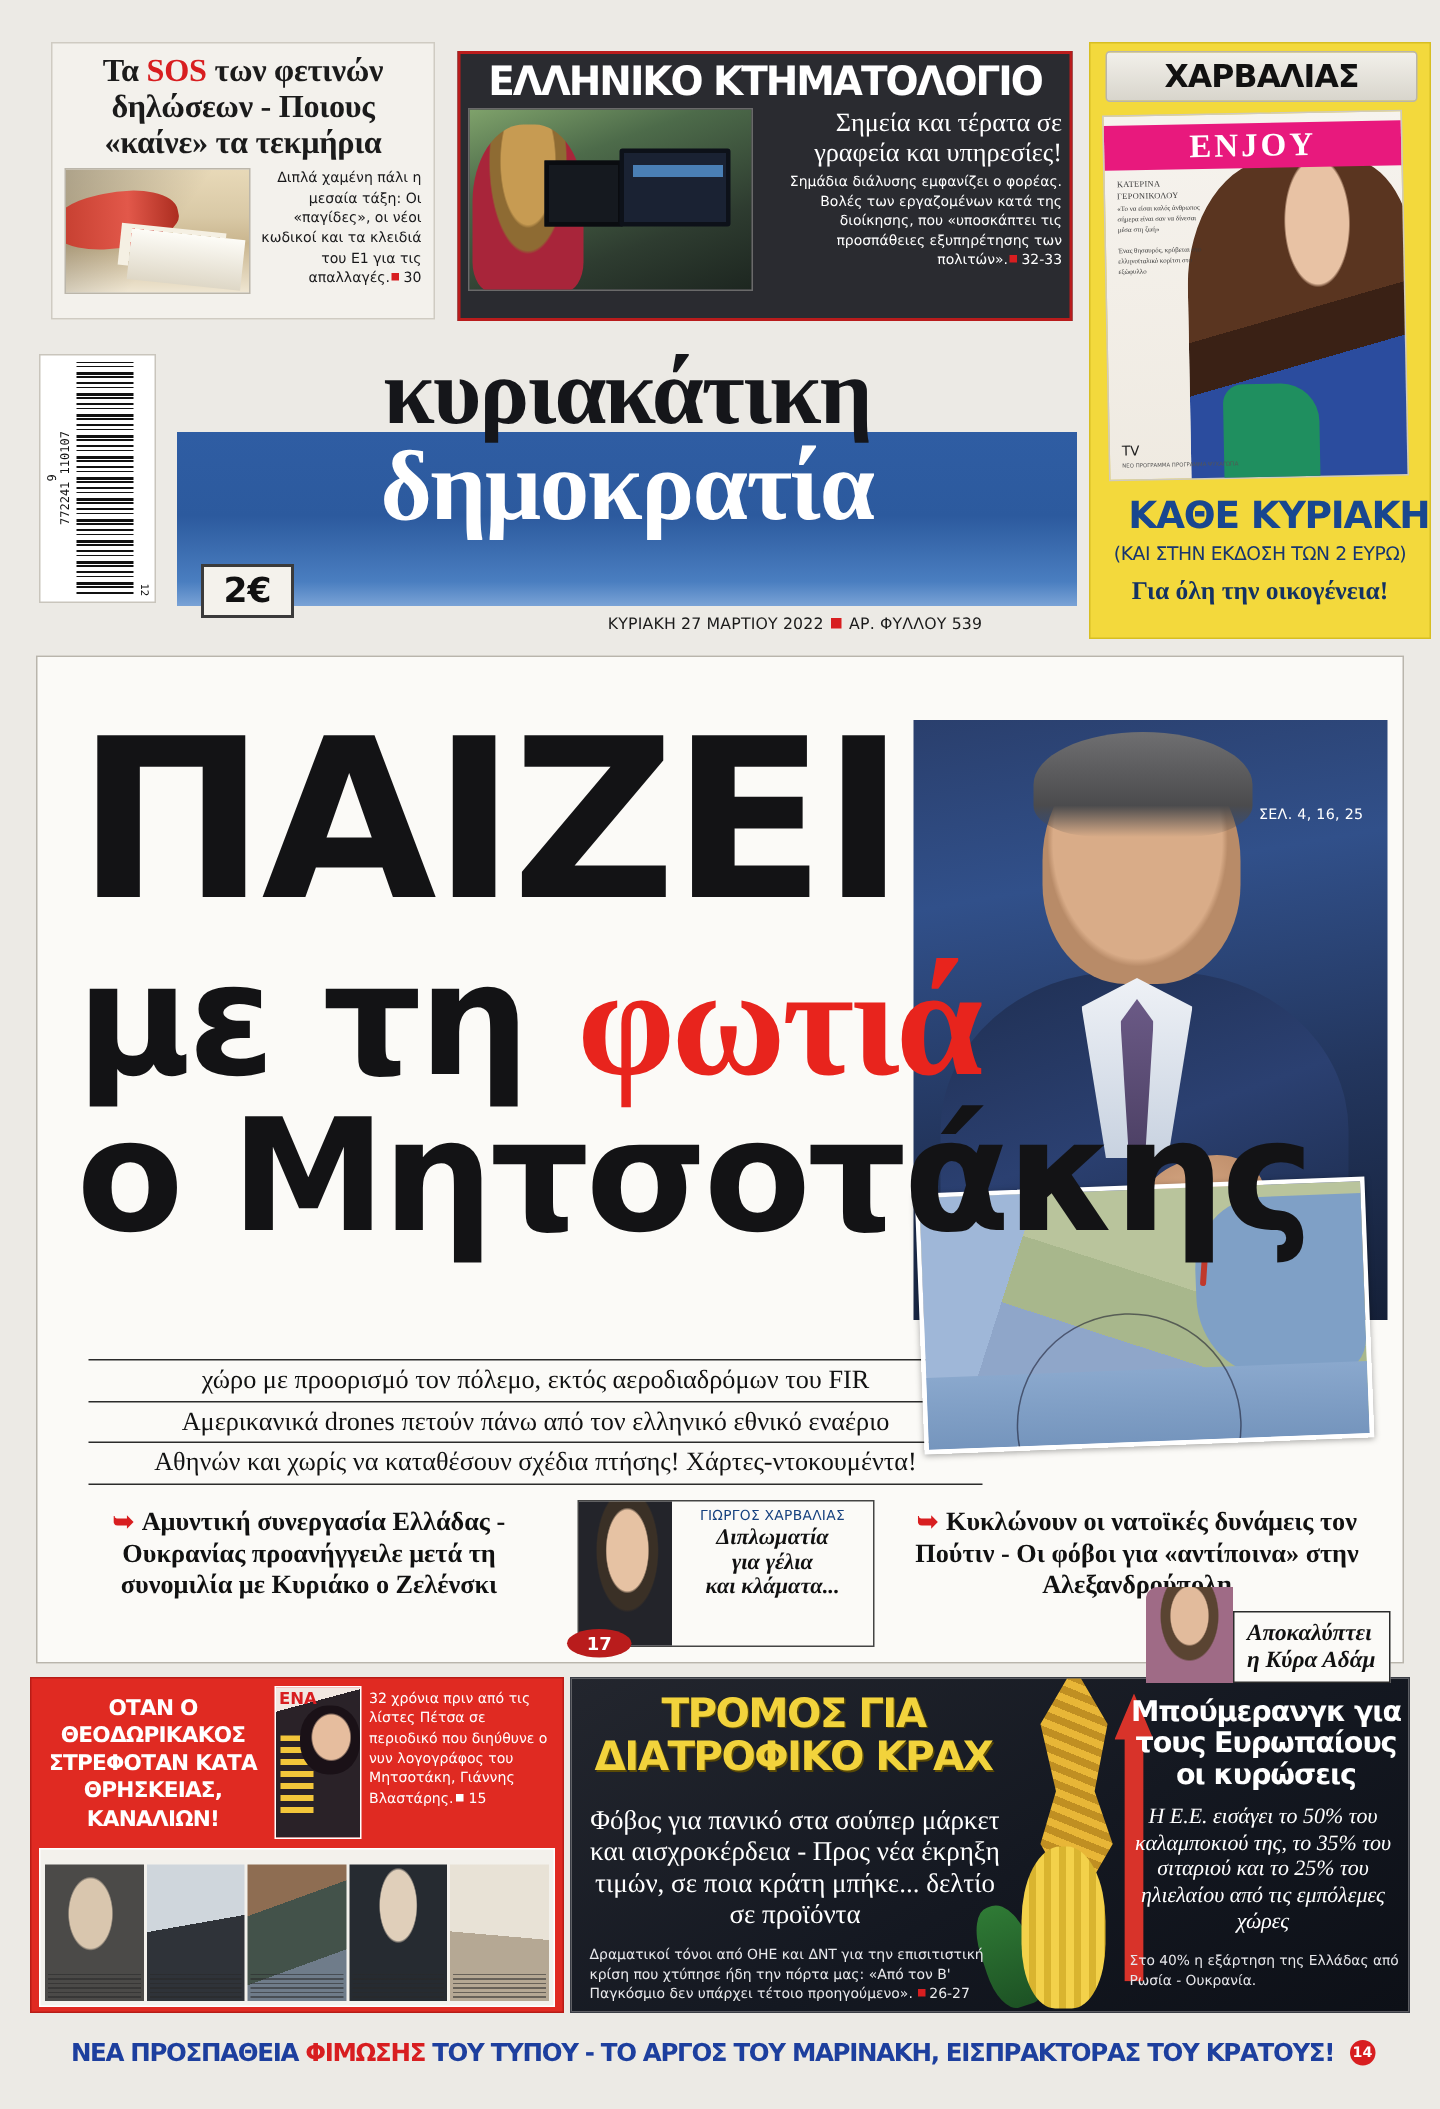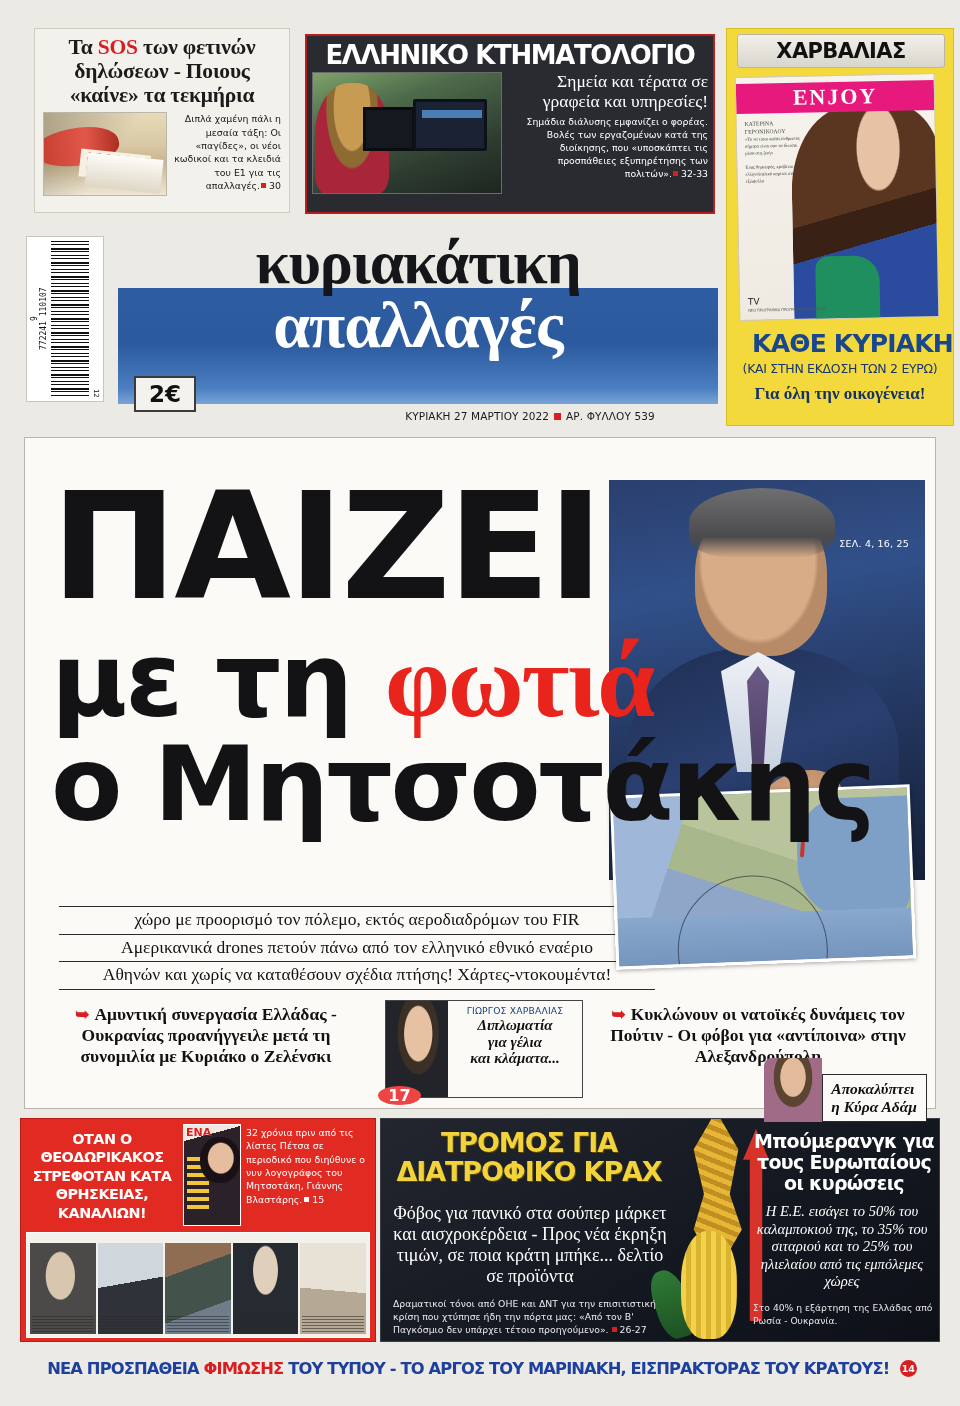--- a/index.html
+++ b/index.html
@@ -341,22 +341,22 @@
   .col-name {
     font-family: "DejaVu Sans", sans-serif; font-size: 9.2px; color: #16417f;
     letter-spacing: .2px; margin-bottom: 1px;
   }
   .col-line {
     font-family: "Liberation Serif", serif; font-style: italic; font-weight: bold;
     font-size: 15px; line-height: 1.1; color: #111;
   }
   .pg-badge {
     position: absolute; left: -8px; bottom: -8px; width: 43px; height: 19px;
-    background: #ef4444; color: #fff; border-radius: 50%;
-    font-family: "DejaVu Sans", sans-serif; font-size: 16px; font-weight: bold;
+    background: #b91c1c; color: #fff; border-radius: 50%;
+    font-family: "DejaVu Sans", sans-serif; font-size: 12px; font-weight: bold;
     display: flex; align-items: center; justify-content: center; z-index: 9;
   }
 
   
   .bottom { position: absolute; left: 0; top: 1114px; width: 960px; height: 232px; }
 
   .box-theo {
     position: absolute; left: 20px; top: 4px; width: 356px; height: 224px;
     background: #e02a22; border: 1px solid #b81c16; padding: 5px;
   }
@@ -544,21 +544,21 @@
         <span>9</span>
         <span>772241  110107</span>
       </div>
       <div class="bars"></div>
       <div class="digits2">12</div>
     </div>
     <div class="mast-band"></div>
     <div class="mast-title">
       <div class="mast-l1">κυριακάτικη</div>
     </div>
-    <div class="mast-l2">απαλλαγές</div>
+    <div class="mast-l2">δημοκρατία</div>
     <div class="price-box">2€</div>
     <div class="dateline">
       <span>ΚΥΡΙΑΚΗ 27 ΜΑΡΤΙΟΥ 2022</span><span class="sq"></span><span>ΑΡ. ΦΥΛΛΟΥ 539</span>
     </div>
   </div>
 
   <div class="lead">
 
     <div class="lead-photo">
       <div class="suit"></div>

